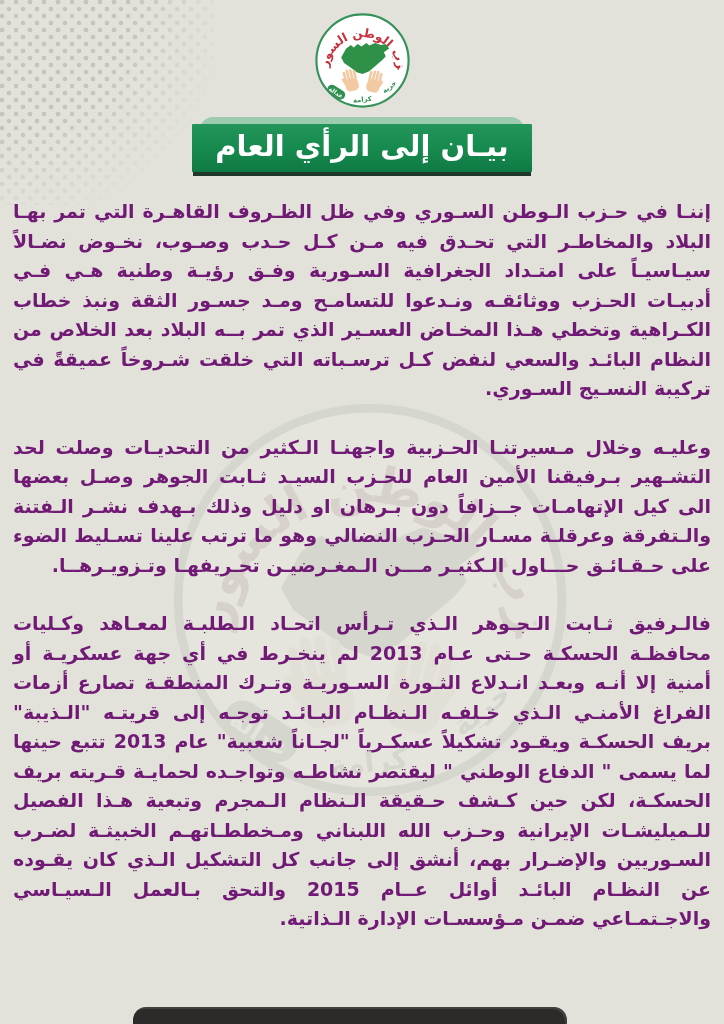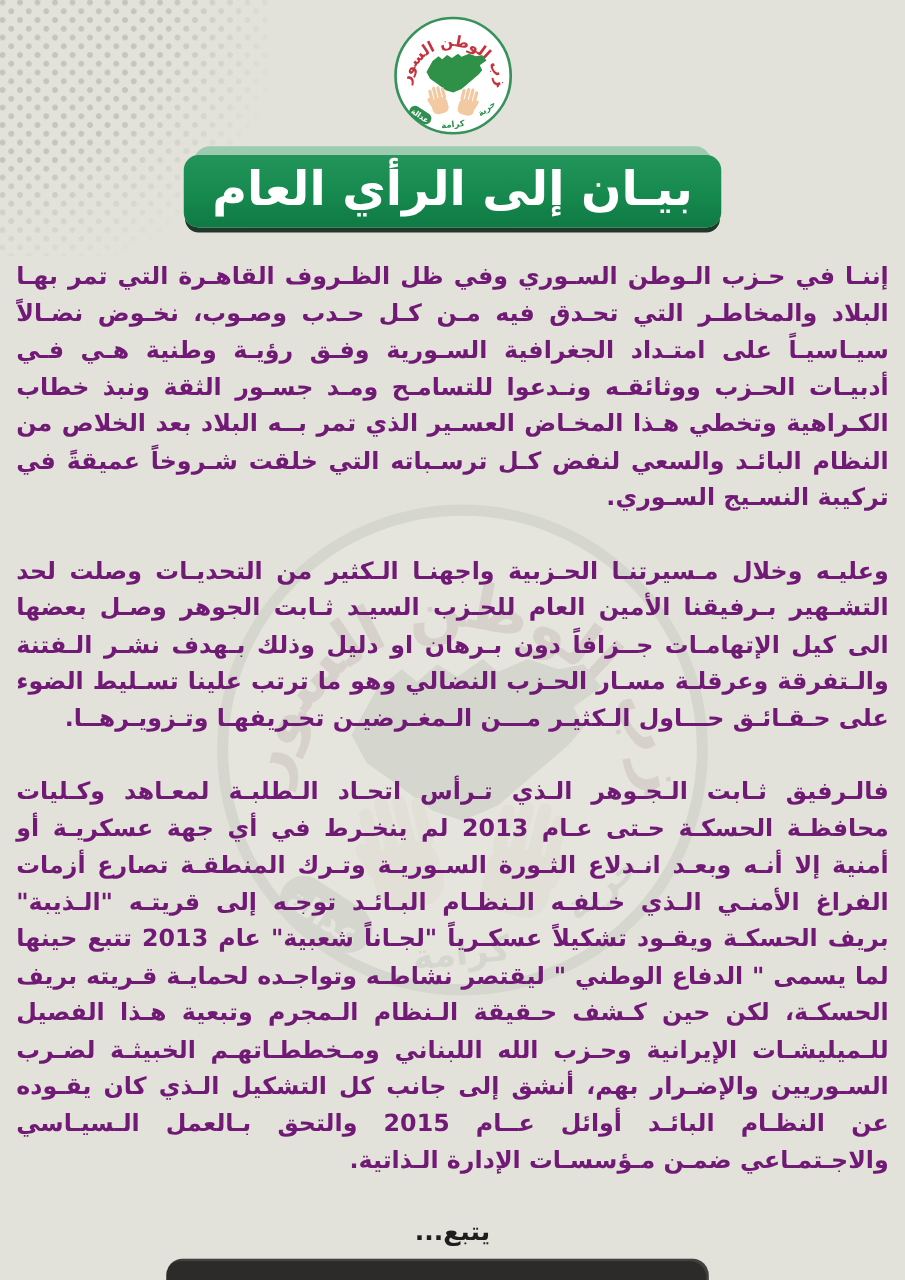--- a/index.html
+++ b/index.html
@@ -44,25 +44,25 @@
     direction:rtl;
   }
   .banner-back{
     position:absolute;top:-7px;left:8px;right:8px;height:36px;
     background:#9ccbb0;border-radius:13px;
   }
   .banner-main{
     position:relative;
     min-width:262px;
     background:linear-gradient(180deg,#23955a 0%, #16894e 55%, #0f7a44 100%);
-    border-radius:12px;
+    border-radius:1px;
     padding:5px 23px 9px;
     box-shadow:0 5px 0 -1px #203829;
     color:#ffffff;
-    font-size:38px;font-weight:bold;
+    font-size:29px;font-weight:bold;
     text-align:center;
     letter-spacing:0;
   }
   
   .body-text{
     position:relative;
     margin:25px 13px 0;
     direction:rtl;
     color:#701a75;
     font-size:19px;
@@ -146,17 +146,16 @@
     <div class="banner-back"></div>
     <div class="banner-main">بيـان إلى الرأي العام</div>
   </div>
 
   <div class="body-text">
     <p>إننـا في حـزب الـوطن السـوري وفي ظل الظـروف القاهـرة التي تمر بهـا البلاد والمخاطـر التي تحـدق فيه مـن كـل حـدب وصـوب، نخـوض نضـالاً سيـاسيـاً على امتـداد الجغرافية السـورية وفـق رؤيـة وطنية هـي فـي أدبيـات الحـزب ووثائقـه ونـدعوا للتسامـح ومـد جسـور الثقة ونبذ خطاب الكـراهية وتخطي هـذا المخـاض العسـير الذي تمر بــه البلاد بعد الخلاص من النظام البائـد والسعي لنفض كـل ترسـباته التي خلقت شـروخاً عميقةً في تركيبة النسـيج السـوري.</p>
     <p>وعليـه وخلال مـسيرتنـا الحـزبية واجهنـا الـكثير من التحديـات وصلت لحد التشـهير بـرفيقنا الأمين العام للحـزب السيـد ثـابت الجوهر وصـل بعضها الى كيل الإتهامـات جــزافاً دون بـرهان او دليل وذلك بـهدف نشـر الـفتنة والـتفرقة وعرقلـة مسـار الحـزب النضالي وهو ما ترتب علينا تسـليط الضوء على حـقـائـق حـــاول الـكثيـر مـــن الـمغـرضيـن تحـريفهـا وتـزويـرهــا.</p>
     <p>فالـرفيق ثـابت الـجـوهر الـذي تـرأس اتحـاد الـطلبـة لمعـاهد وكـليات محافظـة الحسكـة حـتى عـام 2013 لم ينخـرط في أي جهة عسكريـة أو أمنية إلا أنـه وبعـد انـدلاع الثـورة السـوريـة وتـرك المنطقـة تصارع أزمات الفراغ الأمنـي الـذي خـلفـه الـنظـام البـائـد توجـه إلى قريتـه "الـذيبة" بريف الحسكـة ويقـود تشكيلاً عسكـرياً "لجـاناً شعبية" عام 2013 تتبع حينها لما يسمى " الدفاع الوطني " ليقتصر نشاطـه وتواجـده لحمايـة قـريته بريف الحسكـة، لكن حين كـشف حـقيقة الـنظام الـمجرم وتبعية هـذا الفصيل للـميليشـات الإيرانية وحـزب الله اللبناني ومـخططـاتهـم الخبيثـة لضـرب السـوريين والإضـرار بهم، أنشق إلى جانب كل التشكيل الـذي كان يقـوده عن النظـام البائـد أوائل عــام 2015 والتحق بـالعمل الـسيـاسي والاجـتمـاعي ضمـن مـؤسسـات الإدارة الـذاتية.</p>
   </div>
 
-  <div class="continued">يتبع...</div>
 
   <div class="dark-bar"></div>
 
 </div>
 
 </body></html>

